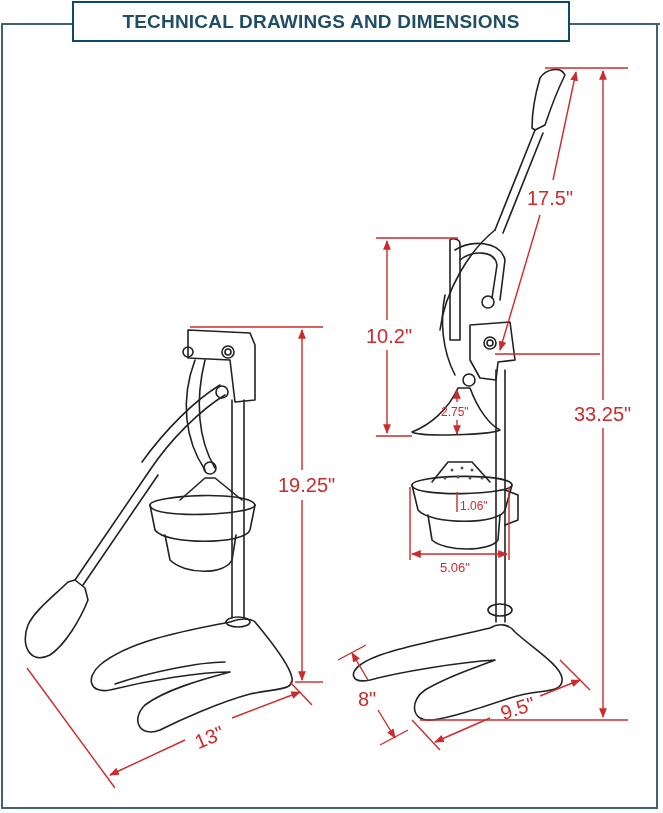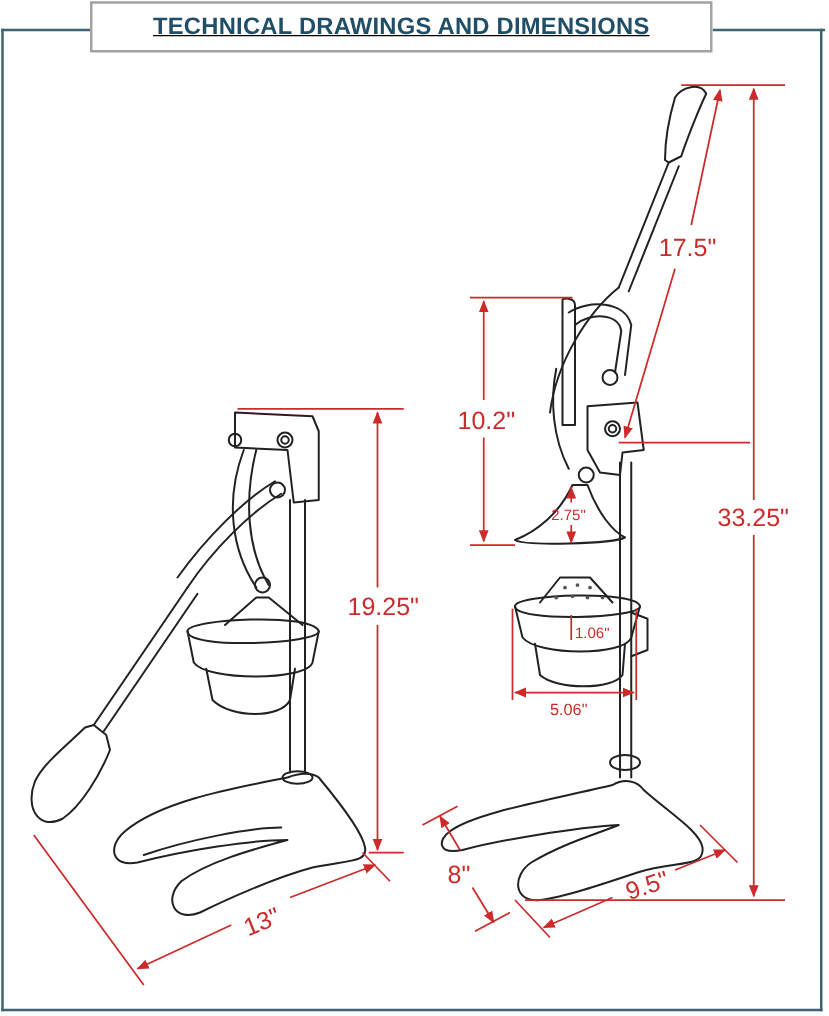--- a/index.html
+++ b/index.html
@@ -1,20 +1,20 @@
 <!DOCTYPE html>
 <html><head>
 <meta charset="utf-8">
 <style>
   html, body { margin:0; padding:0; background:#ffffff; }
   body { width:663px; height:813px; position:relative; overflow:hidden; font-family:"Liberation Sans", sans-serif; }
   .frame { position:absolute; left:1px; top:23px; width:657px; height:786px; border:2px solid #3d6470; border-top:none; box-sizing:border-box; }
   .frame-top-l { position:absolute; left:1px; top:23px; width:72px; height:2px; background:#3d6470; }
   .frame-top-r { position:absolute; left:570px; top:23px; width:90px; height:2px; background:#3d6470; }
-  .title-box { position:absolute; left:72px; top:1px; width:498px; height:41px; border:2px solid #a3a3a3; background:#fff; box-sizing:border-box; display:flex; align-items:center; justify-content:center;text-decoration:underline; }
+  .title-box { position:absolute; left:72px; top:1px; width:498px; height:41px; border:2px solid #0c4a6e; background:#fff; box-sizing:border-box; display:flex; align-items:center; justify-content:center; }
   .title-text { color:#1f4e66; font-weight:bold; font-size:19px; letter-spacing:0.2px; }
   svg.drawing { position:absolute; left:0; top:0; }
   .dim { font-family:"Liberation Sans", sans-serif; fill:#cc2b2b; }
 </style>
 </head>
 <body>
 
 <div class="frame"></div>
 <div class="frame-top-l"></div>
 <div class="frame-top-r"></div>

